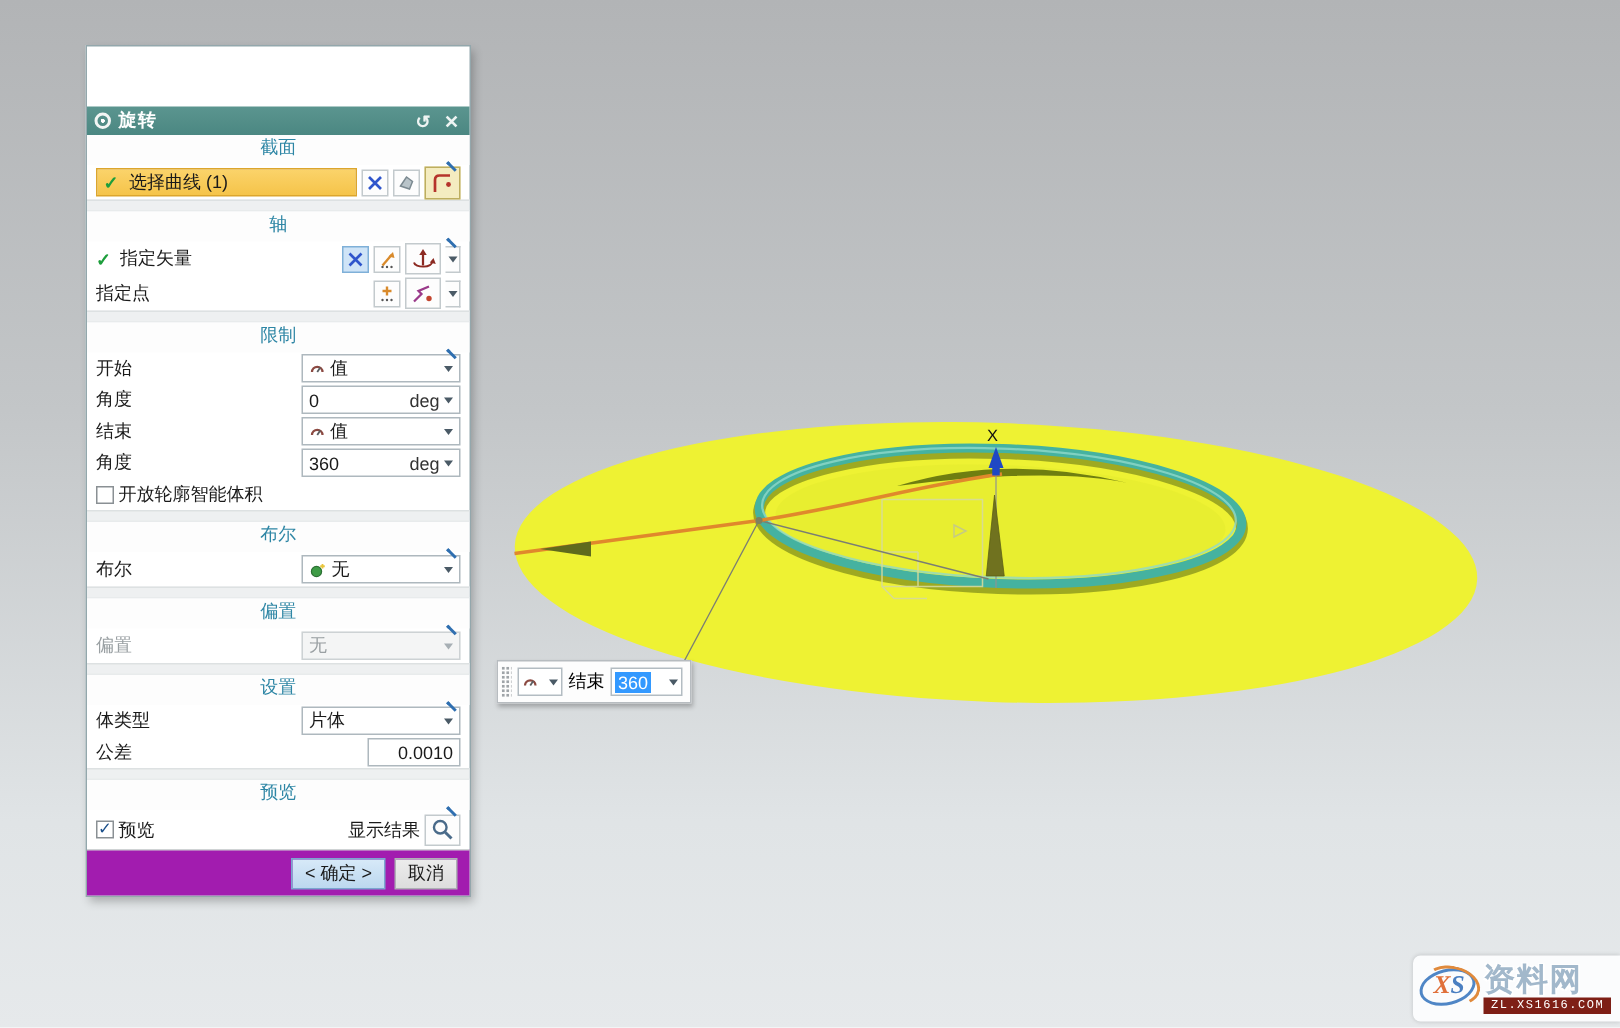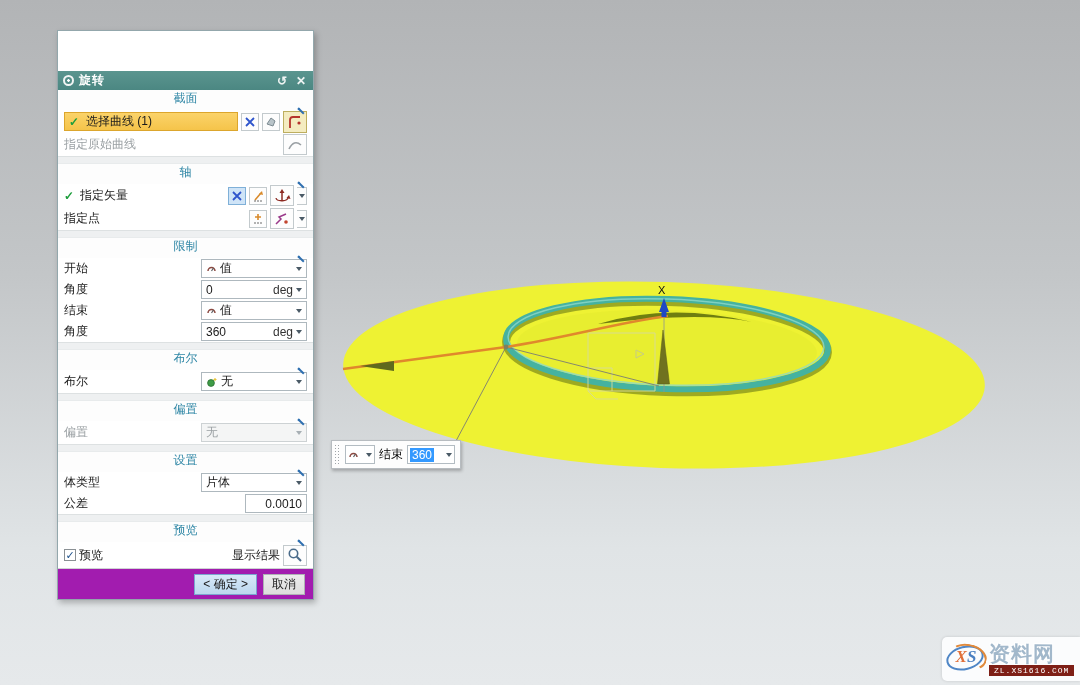--- a/index.html
+++ b/index.html
@@ -128,28 +128,20 @@
             <path d="M2 8 L6 2 L10 5 L8 10 Z" fill="#b9c4c9" stroke="#7c8a91" stroke-width="1"></path>
           </svg>
       </span>
       <span class="ibtn hlbtn">
         <svg width="16" height="16" viewBox="0 0 16 16">
             <path d="M3 14 V6 Q3 3 6 3 H13" fill="none" stroke="#b5342c" stroke-width="1.8"></path>
             <circle cx="12" cy="9" r="1.6" fill="#b5342c"></circle>
           </svg>
       </span>
     </div>
-    <div class="row">
-      <span class="gray">指定原始曲线</span>
-      <span class="ibtn big" style="margin-left:auto;">
-        <svg width="16" height="14" viewBox="0 0 16 14">
-            <path d="M2 11 Q7 1 14 7" fill="none" stroke="#9aa0a4" stroke-width="1.6"></path>
-          </svg>
-      </span>
-    </div>
     <div class="sep"></div>
 
     <div class="sec-h">
       <span>轴</span>
       <span class="chev"></span>
     </div>
     <div class="row">
       <span class="check">✓</span>
       <span>指定矢量</span>
       <span class="ibtn sel" style="margin-left:auto;">
@@ -238,20 +230,24 @@
         <span class="caret"></span>
       </span>
     </div>
     <div class="row short">
       <span>角度</span>
       <span class="numfield">
         <span>360</span>
         <span class="unit">deg</span>
         <span class="caret"></span>
       </span>
+    </div>
+    <div class="row short">
+      <span class="cb"></span>
+      <span>开放轮廓智能体积</span>
     </div>
     <div class="sep"></div>
 
     <div class="sec-h">
       <span>布尔</span>
       <span class="chev"></span>
     </div>
     <div class="row">
       <span>布尔</span>
       <span class="combo">

